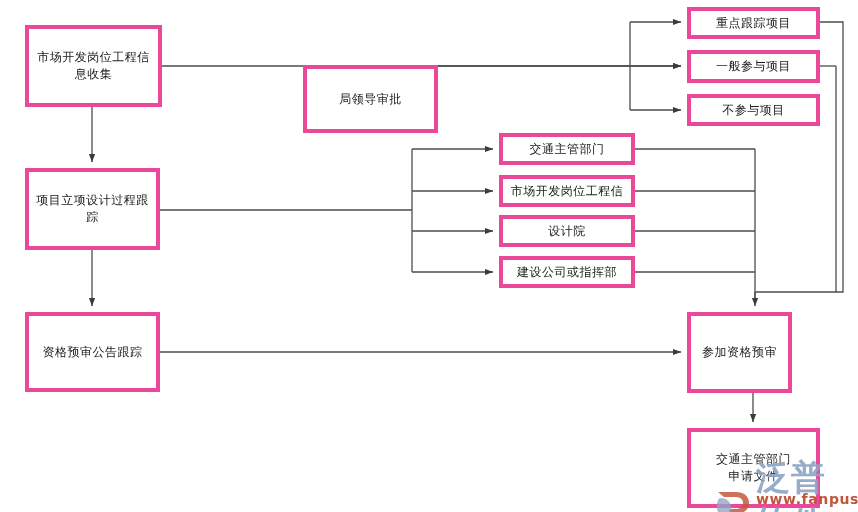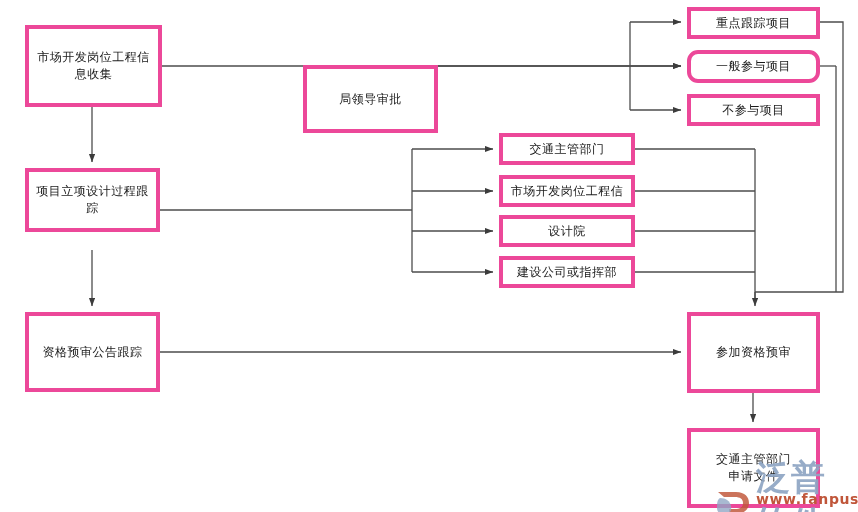--- a/index.html
+++ b/index.html
@@ -131,29 +131,29 @@
   </div>
 
   <div class="node" style="left:303px; top:25px; width:135px; height:68px;margin-top:40px;">
     <span class="node-text">局领导审批</span>
   </div>
 
   <div class="node" style="left:687px; top:7px; width:133px; height:32px;">
     <span class="node-text">重点跟踪项目</span>
   </div>
 
-  <div class="node" style="left:687px; top:50px; width:133px; height:33px;border-radius:11px;">
+  <div class="node" style="left:687px; top:50px; width:133px; height:33px;">
     <span class="node-text">一般参与项目</span>
   </div>
 
   <div class="node" style="left:687px; top:94px; width:133px; height:32px;">
     <span class="node-text">不参与项目</span>
   </div>
 
-  <div class="node" style="left:25px; top:168px; width:135px; height:64px;">
+  <div class="node" style="left:25px; top:168px; width:135px; height:82px;">
     <span class="node-text">项目立项设计过程跟
 踪</span>
   </div>
 
   <div class="node" style="left:499px; top:133px; width:136px; height:32px;">
     <span class="node-text">交通主管部门</span>
   </div>
 
   <div class="node" style="left:499px; top:175px; width:136px; height:32px;">
     <span class="node-text">市场开发岗位工程信</span>
@@ -164,21 +164,21 @@
   </div>
 
   <div class="node" style="left:499px; top:256px; width:136px; height:32px;">
     <span class="node-text">建设公司或指挥部</span>
   </div>
 
   <div class="node" style="left:25px; top:312px; width:135px; height:80px;">
     <span class="node-text">资格预审公告跟踪</span>
   </div>
 
-  <div class="node" style="left:687px; top:312px; width:133px; height:81px;">
+  <div class="node" style="left:687px; top:312px; width:105px; height:81px;">
     <span class="node-text">参加资格预审</span>
   </div>
 
   <div class="node" style="left:687px; top:428px; width:133px; height:80px;">
     <span class="node-text">交通主管部门
 申请文件</span>
   </div>
 
   <div class="watermark" style="left:716px; top:455px; width:142px; height:57px;">
     <div class="wm-main">

